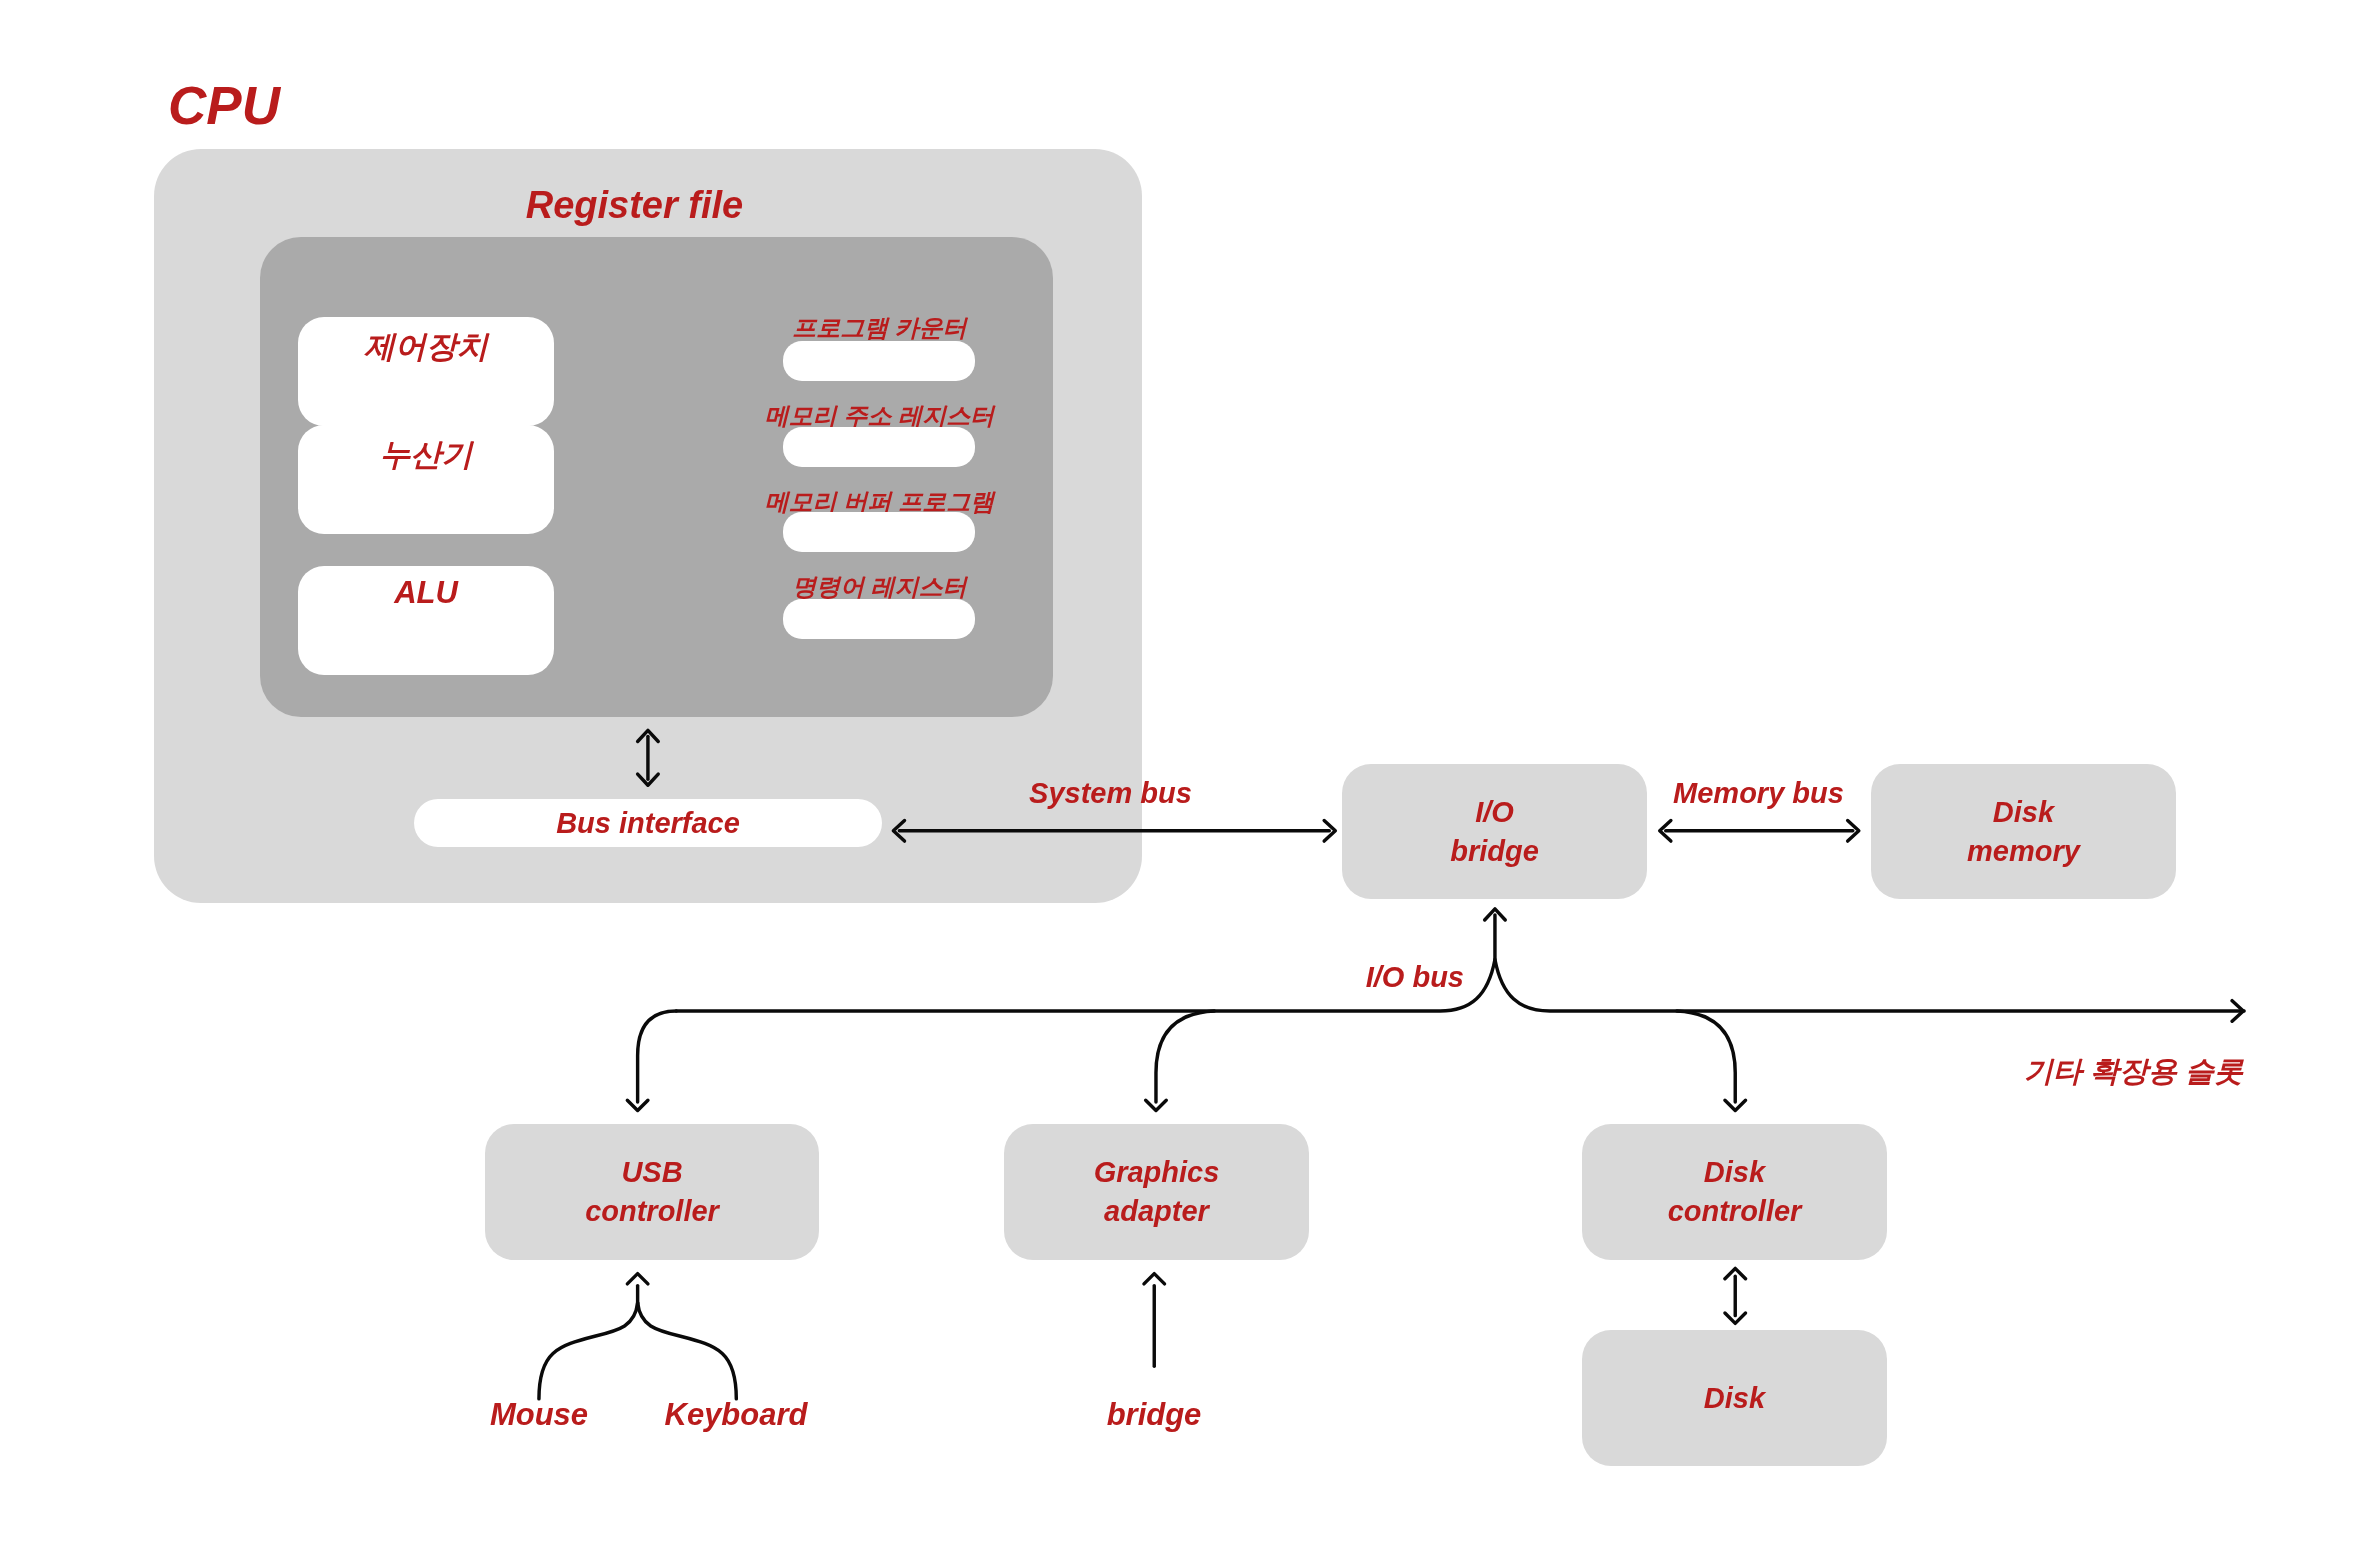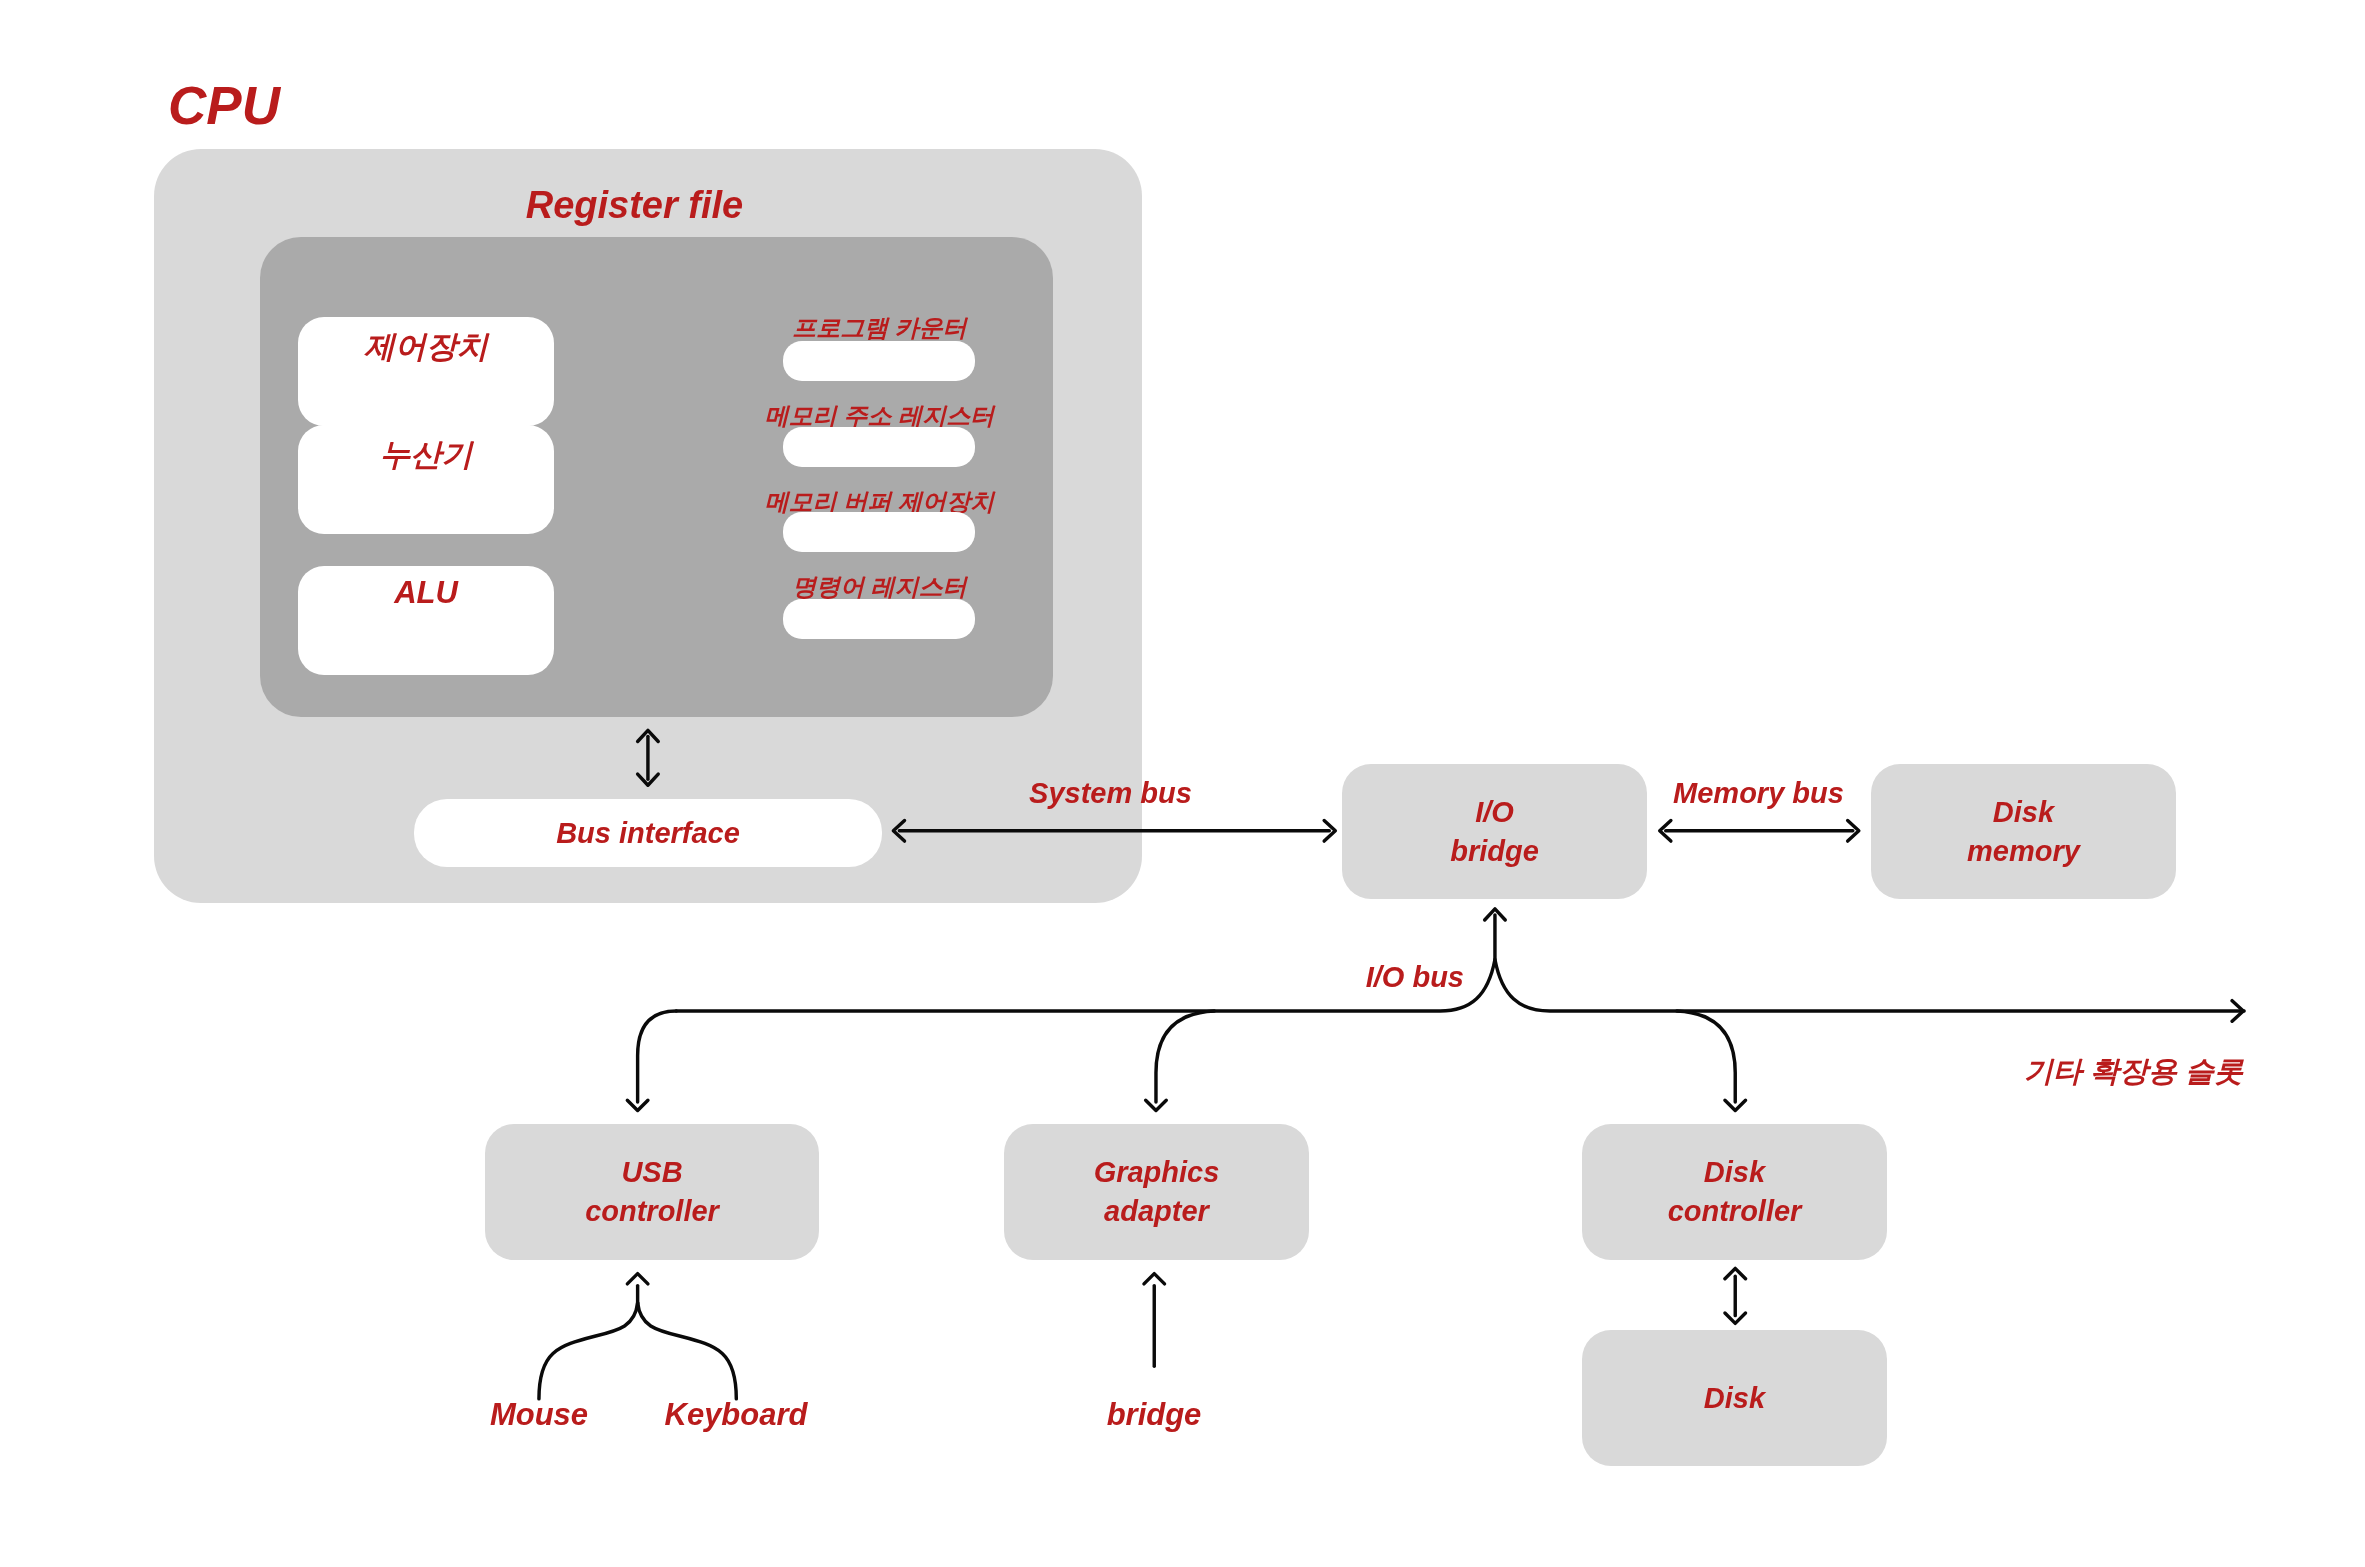--- a/index.html
+++ b/index.html
@@ -52,27 +52,27 @@
   <div class="abs unit-box" style="left:298px;top:566px;width:256px;height:109px;">
     <span>ALU</span>
   </div>
 
   <div class="abs reg-label" style="left:751px;top:312px;width:257px;">프로그램 카운터</div>
   <div class="abs reg-box" style="left:783px;top:341px;width:192px;height:40px;"></div>
 
   <div class="abs reg-label" style="left:751px;top:400px;width:257px;">메모리 주소 레지스터</div>
   <div class="abs reg-box" style="left:783px;top:427px;width:192px;height:40px;"></div>
 
-  <div class="abs reg-label" style="left:751px;top:486px;width:257px;">메모리 버퍼 제어장치</div>
+  <div class="abs reg-label" style="left:751px;top:486px;width:257px;">메모리 버퍼 프로그램</div>
   <div class="abs reg-box" style="left:783px;top:512px;width:192px;height:40px;"></div>
 
   <div class="abs reg-label" style="left:751px;top:571px;width:257px;">명령어 레지스터</div>
   <div class="abs reg-box" style="left:783px;top:599px;width:192px;height:40px;"></div>
 
-  <div class="abs pill center" style="left:414px;top:799px;width:468px;height:68px;">
+  <div class="abs pill center" style="left:414px;top:799px;width:468px;height:48px;">
     <span>Bus interface</span>
   </div>
 
   <div class="abs bus-label" style="left:982px;top:777px;width:257px;">System bus</div>
   <div class="abs bus-label" style="left:1630px;top:777px;width:257px;">Memory bus</div>
   <div class="abs bus-label" style="left:1292px;top:961px;width:172px;text-align:right;">I/O bus</div>
   <div class="abs bus-label" style="left:1962px;top:1052px;width:343px;">기타 확장용 슬롯</div>
 
   <div class="abs node" style="left:1342px;top:764px;width:305px;height:135px;">
     <span>I/O</span>

